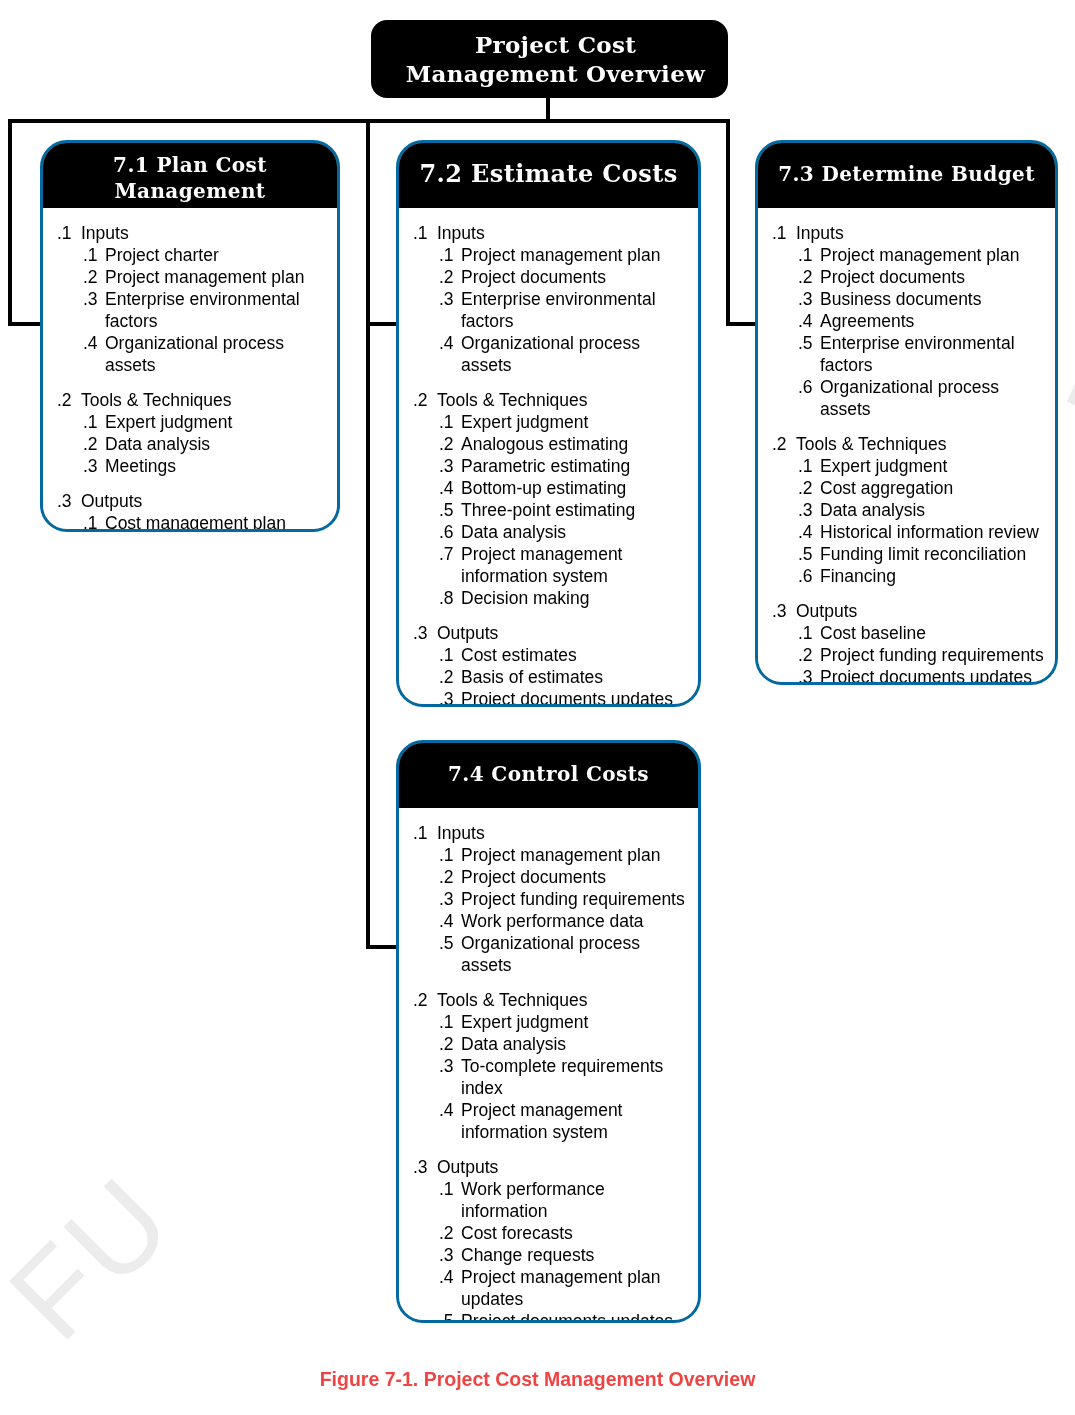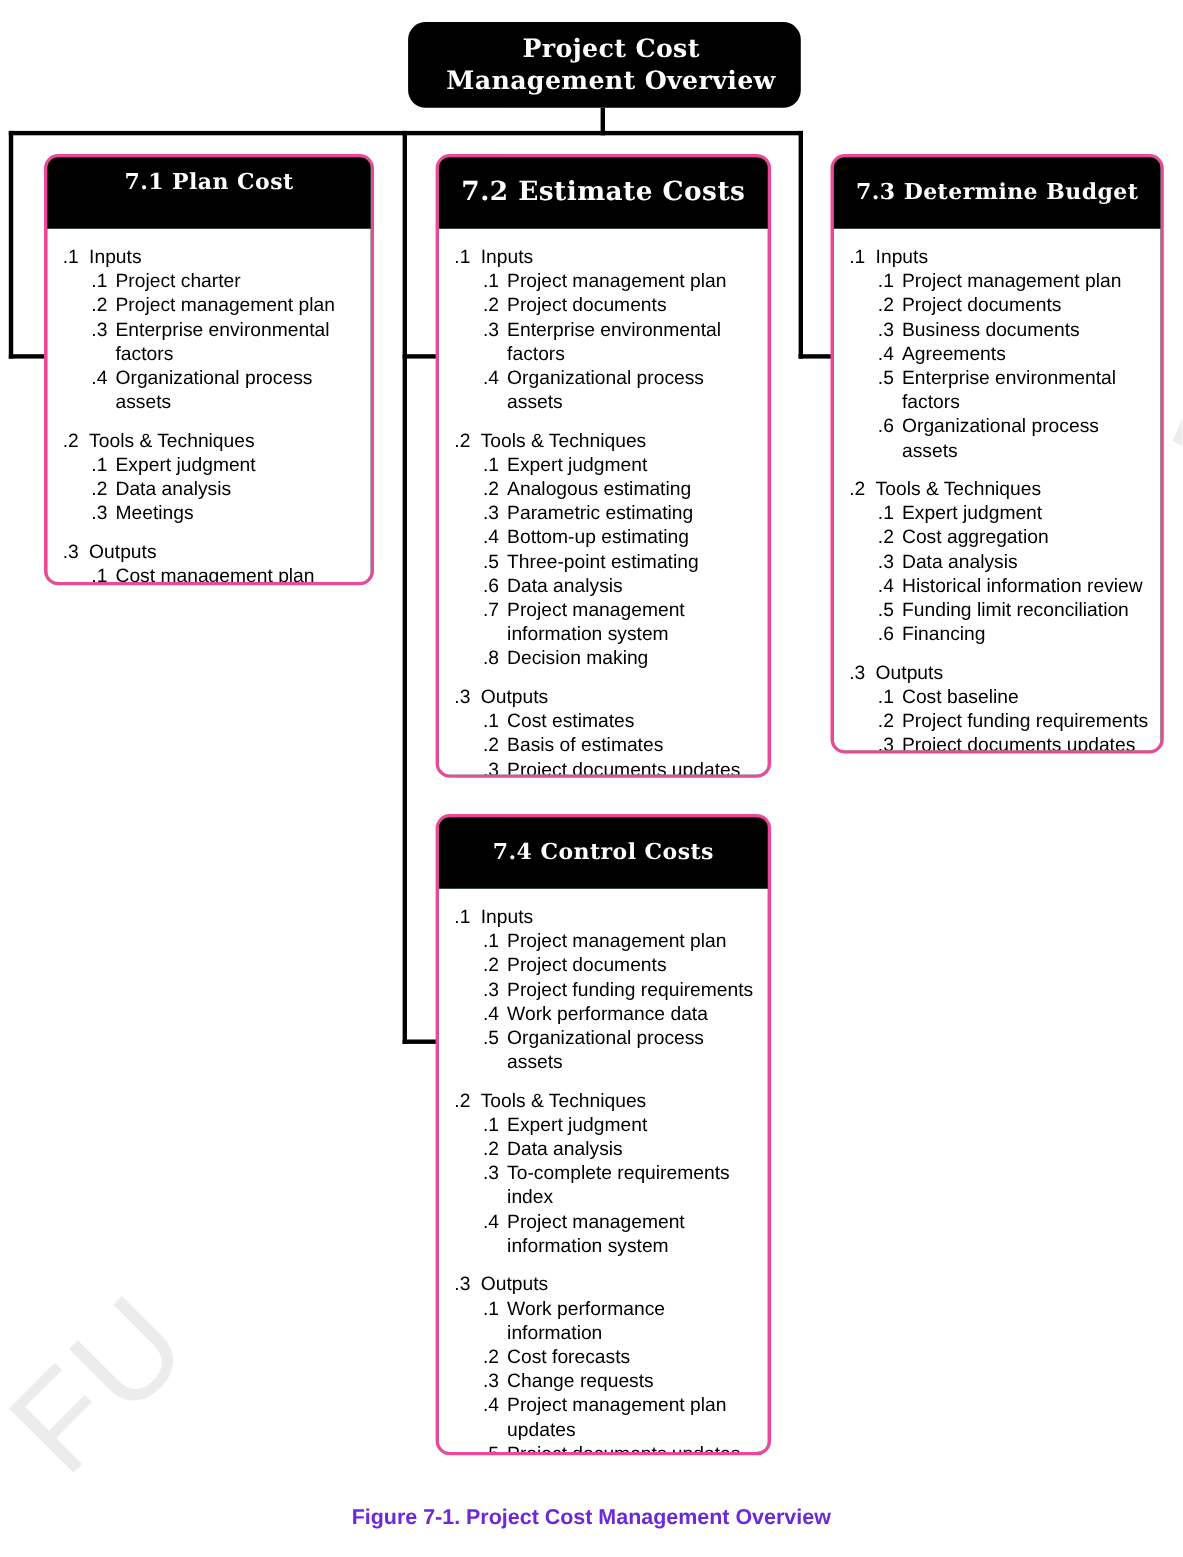--- a/index.html
+++ b/index.html
@@ -50,23 +50,23 @@
   .conn {
     position: absolute;
     background: #000000;
     z-index: 1;
   }
 
   
   .node {
     position: absolute;
     z-index: 3;
-    background: #15803d;
-    border: 3px solid #ec4899;
-    border-radius: 13px;
+    background: #a3a3a3;
+    border: 3px solid #0369a1;
+    border-radius: 27px;
     box-sizing: border-box;
     overflow: hidden;
   }
   .node-header {
     background: #000000;
     color: #ffffff;
     text-align: center;
     font-family: "DejaVu Serif", serif;
     font-weight: bold;
     letter-spacing: 0.4px;
@@ -151,21 +151,21 @@
   
   .caption {
     position: absolute;
     left: 0;
     top: 1368px;
     width: 1075px;
     text-align: center;
     font-family: "Liberation Sans", sans-serif;
     font-weight: bold;
     font-size: 19.5px;
-    color: #6d28d9;
+    color: #ef4444;
     z-index: 2;
   }
 </style>
 </head>
 <body>
 
 <div id="page">
 
   <div class="watermark wm-left">FU</div>
   <div class="watermark wm-right">FU</div>
@@ -187,20 +187,21 @@
   <div class="node root">
     <div class="root-title">
       <div>Project Cost</div>
       <div>Management Overview</div>
     </div>
   </div>
 
   <div class="node" id="node-71">
     <div class="node-header">
       <div>7.1 Plan Cost</div>
+      <div>Management</div>
     </div>
     <div class="node-body">
 
       <div class="section">
         <div class="sec-row">
           <span class="sec-num">.1</span>
           <span class="sec-label">Inputs</span>
         </div>
         <div class="sub-row">
           <span class="sub-num">.1</span>

